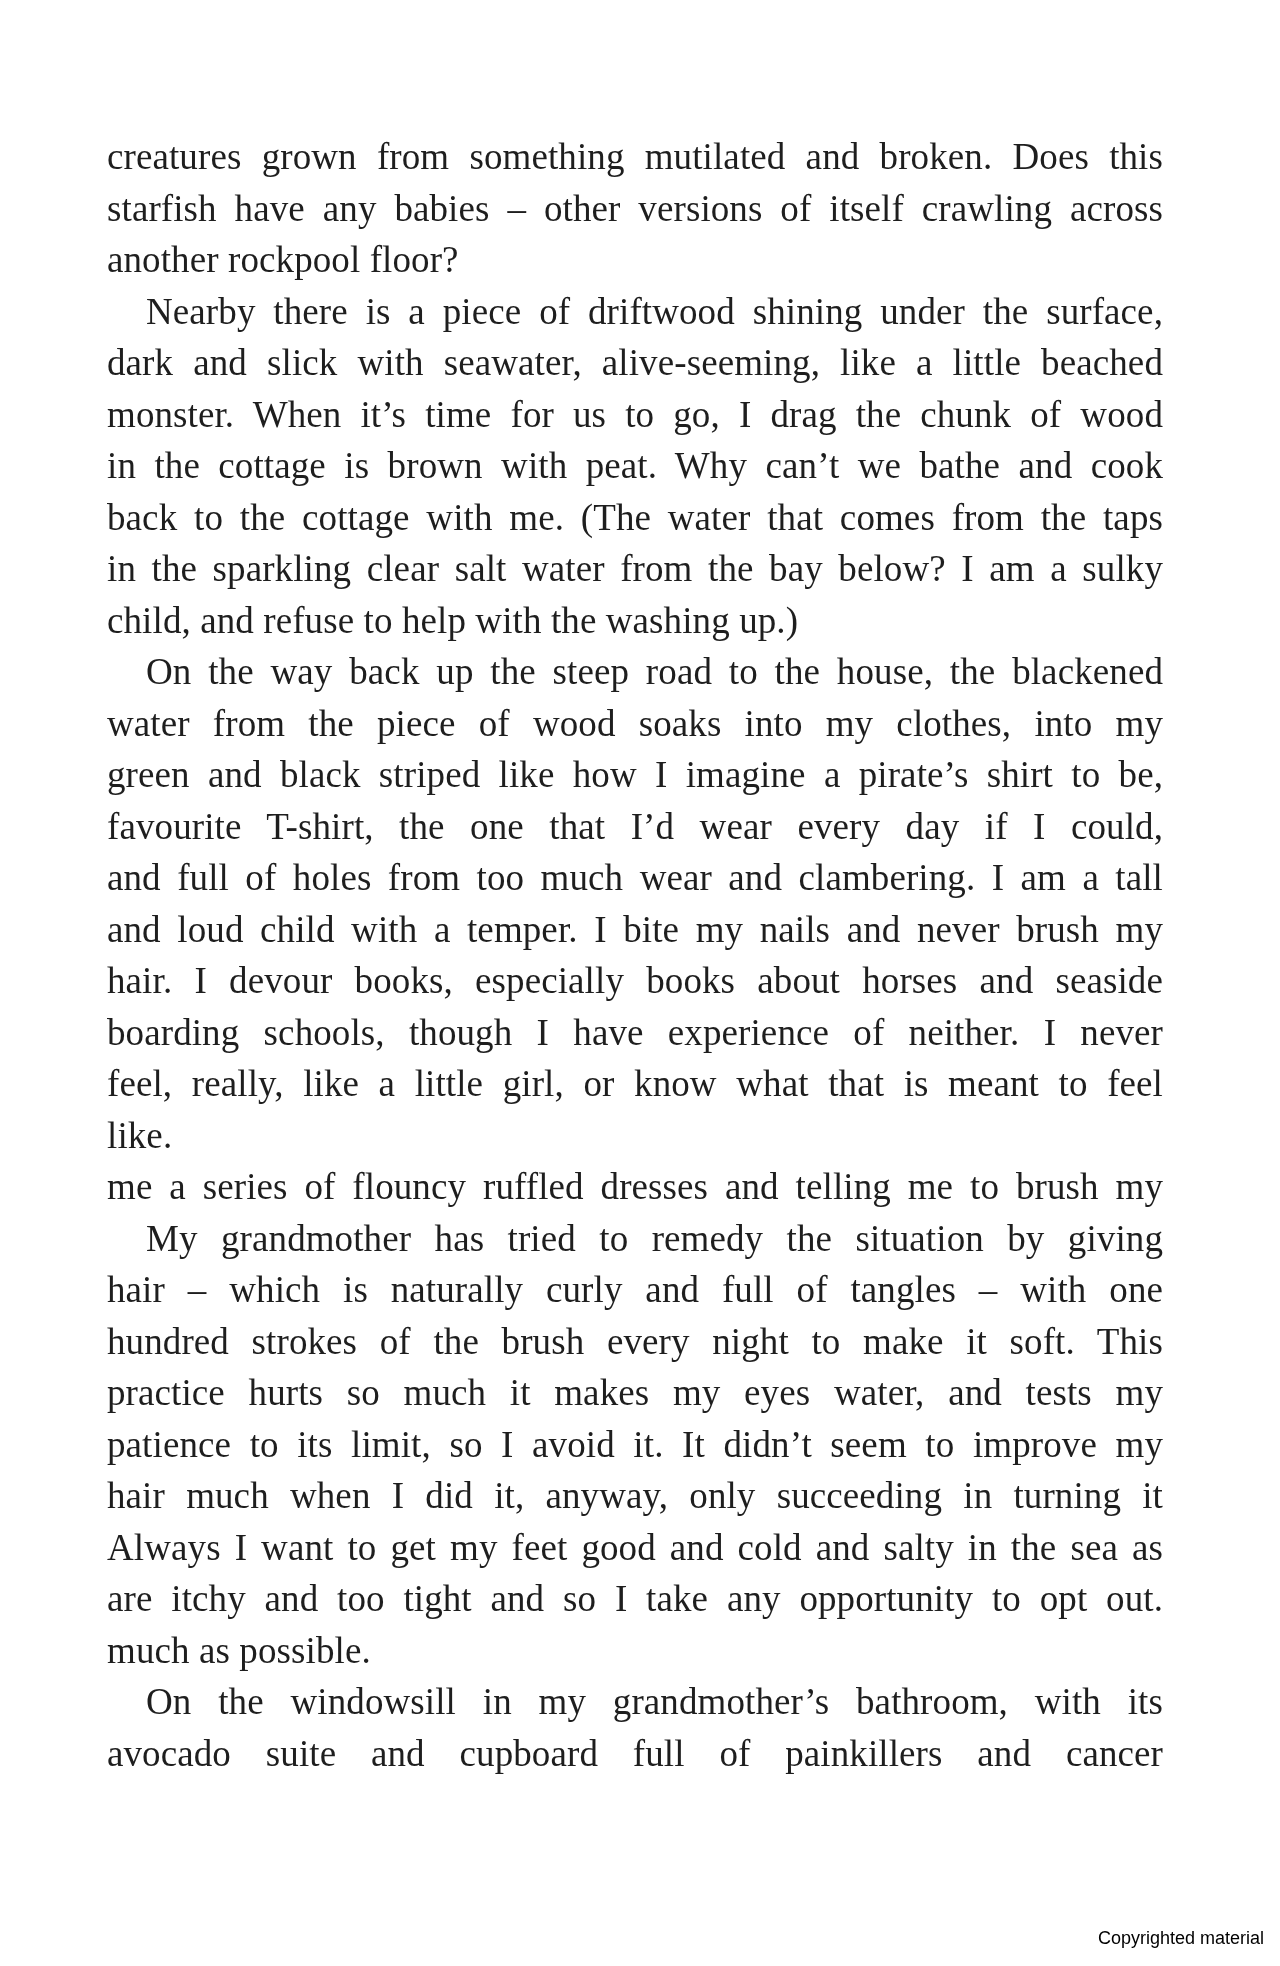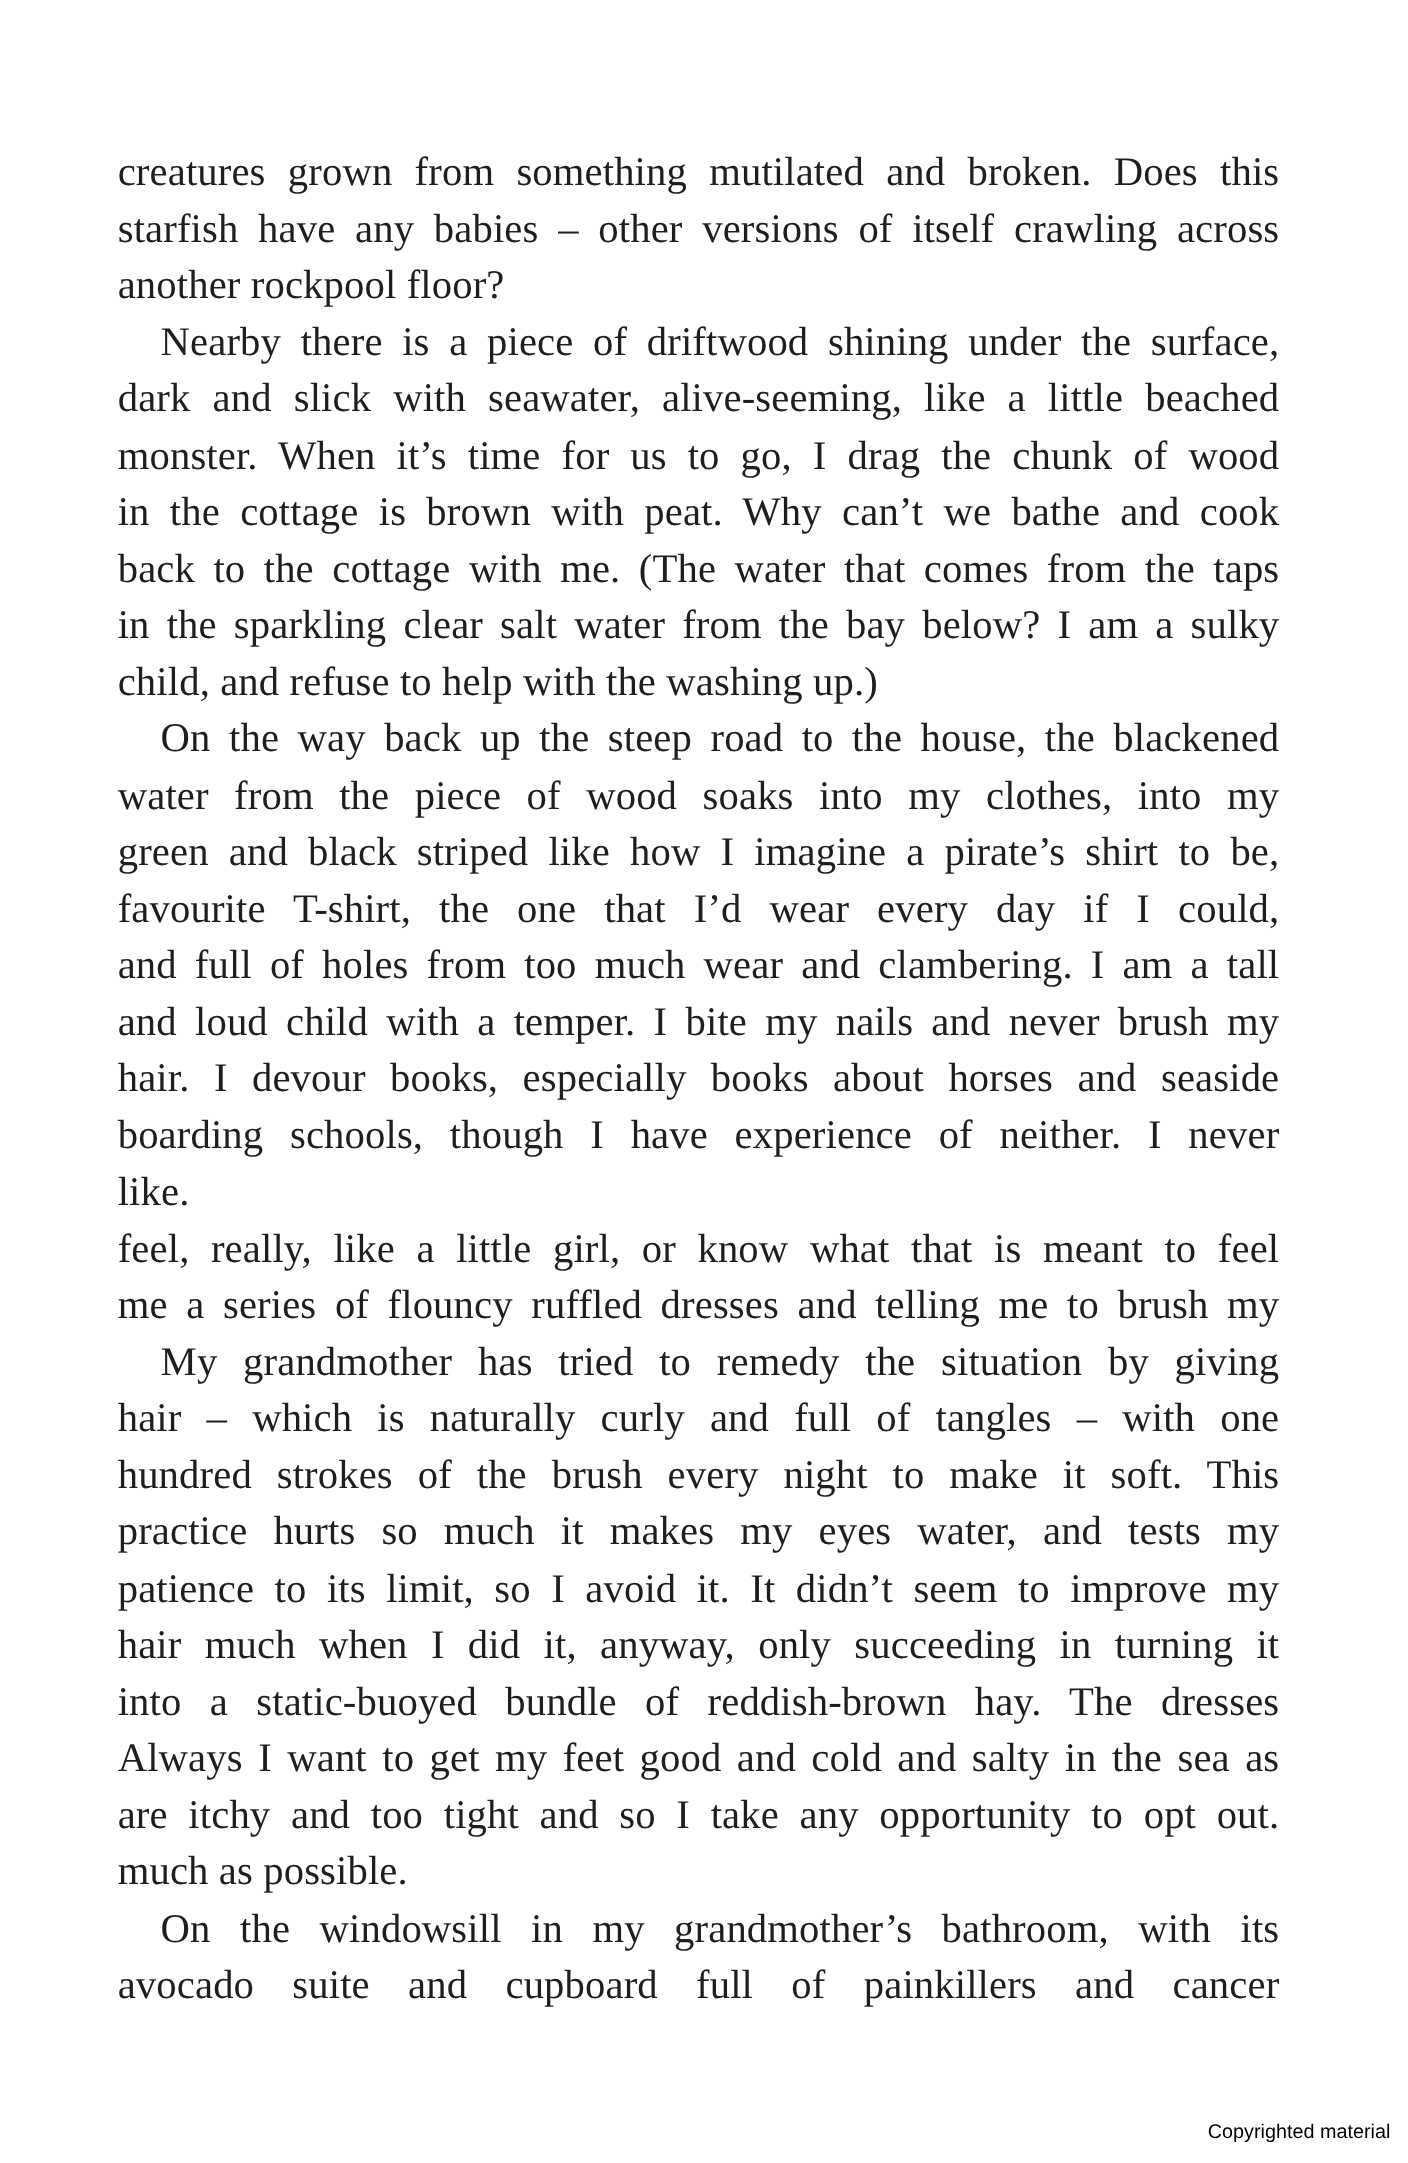--- a/index.html
+++ b/index.html
@@ -64,30 +64,29 @@
       <div class="line">in the sparkling clear salt water from the bay below? I am a sulky</div>
       <div class="line para-end">child, and refuse to help with the washing up.)</div>
       <div class="line indent">On the way back up the steep road to the house, the blackened</div>
       <div class="line">water from the piece of wood soaks into my clothes, into my</div>
       <div class="line">green and black striped like how I imagine a pirate’s shirt to be,</div>
       <div class="line">favourite T-shirt, the one that I’d wear every day if I could,</div>
       <div class="line">and full of holes from too much wear and clambering. I am a tall</div>
       <div class="line">and loud child with a temper. I bite my nails and never brush my</div>
       <div class="line">hair. I devour books, especially books about horses and seaside</div>
       <div class="line">boarding schools, though I have experience of neither. I never</div>
+      <div class="line">feel, really, like a little girl, or know what that is meant to feel</div>
       <div class="line para-end">like.</div>
-      <div class="line">feel, really, like a little girl, or know what that is meant to feel</div>
       <div class="line">me a series of flouncy ruffled dresses and telling me to brush my</div>
       <div class="line indent">My grandmother has tried to remedy the situation by giving</div>
       <div class="line">hair – which is naturally curly and full of tangles – with one</div>
       <div class="line">hundred strokes of the brush every night to make it soft. This</div>
       <div class="line">practice hurts so much it makes my eyes water, and tests my</div>
       <div class="line">patience to its limit, so I avoid it. It didn’t seem to improve my</div>
       <div class="line">hair much when I did it, anyway, only succeeding in turning it</div>
-      <div class="line">into a static-buoyed bundle of reddish-brown hay. The dresses</div>
       <div class="line">Always I want to get my feet good and cold and salty in the sea as</div>
       <div class="line">are itchy and too tight and so I take any opportunity to opt out.</div>
       <div class="line para-end">much as possible.</div>
       <div class="line indent">On the windowsill in my grandmother’s bathroom, with its</div>
       <div class="line">avocado suite and cupboard full of painkillers and cancer</div>
     </div>
   <div class="watermark">Copyrighted material</div>
 </div>
 
 </body></html>

